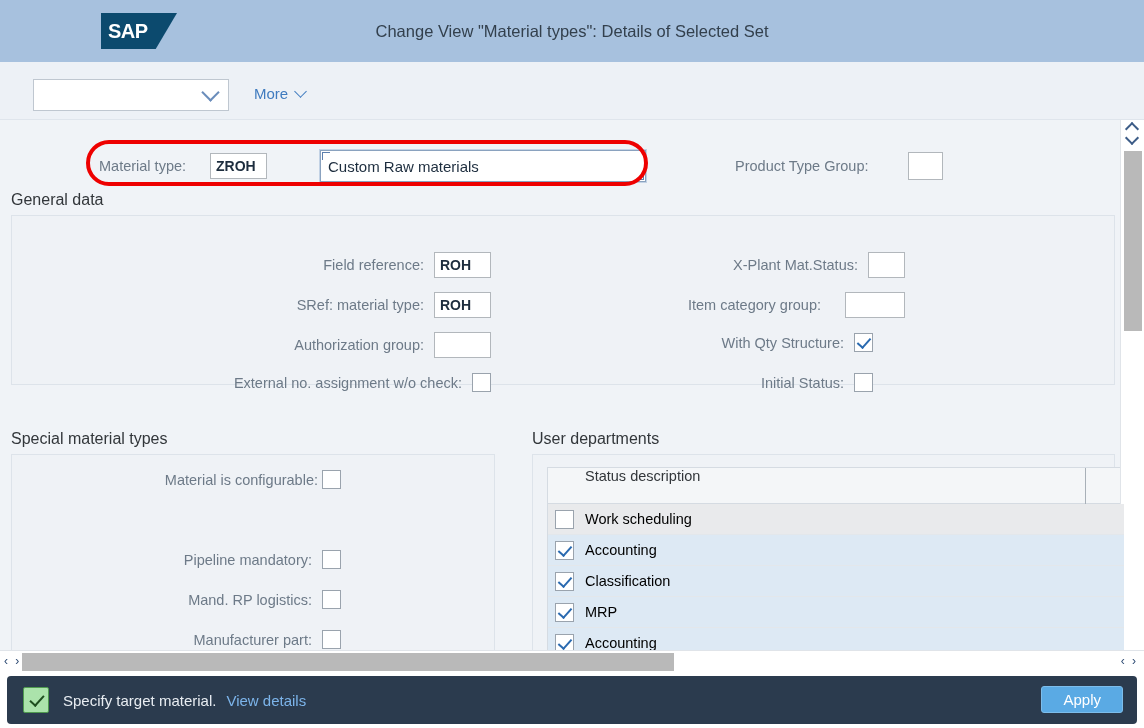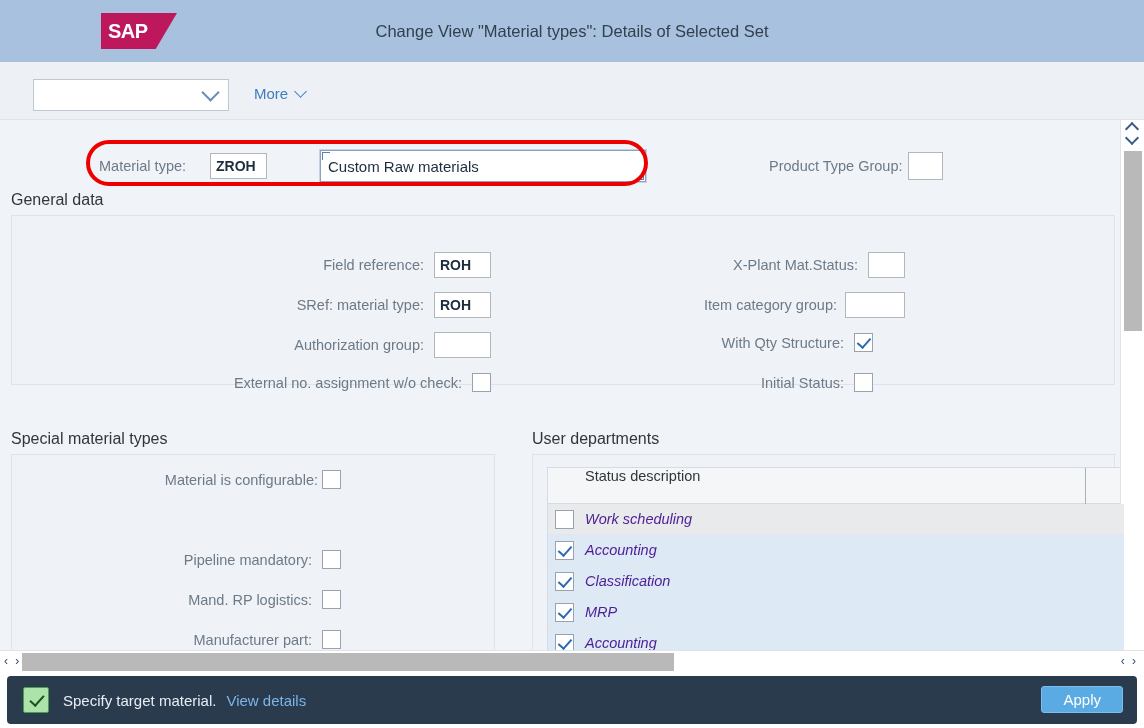--- a/index.html
+++ b/index.html
@@ -15,21 +15,21 @@
 
   
   .shell-header {
     position: absolute; left: 0; top: 0; width: 1144px; height: 62px;
     background: #a7c1de;
     display: flex; align-items: center;
   }
   .sap-logo {
     position: absolute; left: 101px; top: 13px;
     width: 76px; height: 36px;
-    background: #be185d;
+    background: #0c4a6e;
     clip-path: polygon(0 0, 100% 0, 72% 100%, 0 100%);
     display: flex; align-items: center;
   }
   .sap-logo-text {
     color: #ffffff; font-weight: bold; font-size: 20px;
     letter-spacing: -0.5px; margin-left: 7px;
     font-family: "Liberation Sans", sans-serif;
     transform: skewX(-0deg);
   }
   .shell-title {
@@ -100,21 +100,21 @@
     position:absolute; left:320px; top:2px; width:326px; height:32px;
     background:#fff; border:1px solid #8aa2bf; outline:1px solid #c3d2e5;
     display:flex; align-items:center; padding-left:7px;
     font-size:15px; color:#1d2d3e;
   }
   .mt-desc::before, .mt-desc::after {
     content:""; position:absolute; width:7px; height:7px; border-color:#5c7fae;
   }
   .mt-desc::before { left:1px; top:1px; border-left:1.5px solid #5c7fae; border-top:1.5px solid #5c7fae; }
   .mt-desc::after  { right:1px; bottom:1px; border-right:1.5px solid #5c7fae; border-bottom:1.5px solid #5c7fae; }
-  .ptg-label { position:absolute; left:769px; top:10px; }
+  .ptg-label { position:absolute; left:735px; top:10px; }
   .ptg-field { position:absolute; left:908px; top:4px; width:35px; height:28px; }
 
   .redbox {
     position:absolute; left:86px; top:20px; width:562px; height:46px;
     border: 4px solid #ee0000; border-radius: 23px; pointer-events:none;
   }
 
   
   .sec-title { position:absolute; color:#32363a; font-size:16px; }
   .panel {
@@ -149,21 +149,21 @@
     position:absolute; left:537px; top:0; width:1px; height:200px; background:#a8b0b8;
   }
   .tbl-col2 {
     position:absolute; left:538px; top:36px; width:40px; height:164px; background:#ebedef;
   }
   .trow {
     height:31px; display:flex; align-items:center;
     border-bottom:1px solid #e3e7eb; position:relative; z-index:2;
   }
   .trow .cell-chk { width:32px; display:flex; justify-content:center; }
-  .trow .cell-desc { flex:1; font-size:14.5px; color:#4c1d95; padding-left:5px;font-style:italic; }
+  .trow .cell-desc { flex:1; font-size:14.5px; color:#000000; padding-left:5px; }
   .trow.hover { background:#e9eaec; }
   .trow.sel { background:#dde9f4; }
 
   
   .vscroll-main {
     position:absolute; left:1120px; top:120px; width:24px; height:530px;
     background:#fff; border-left:1px solid #e0e4e9;
   }
   .vs-arrows { position:absolute; left:4px; top:4px; width:16px; height:24px; }
   .arrow-up, .arrow-dn {
@@ -275,21 +275,21 @@
     </div>
     <div class="frow" style="left:600px; top:132px; width:305px; justify-content:flex-end; gap:10px;">
       <span class="lbl">X-Plant Mat.Status:</span>
       <span class="fld" style="width:37px;"></span>
     </div>
 
     <div class="frow" style="left:11px; top:253px; width:480px; justify-content:flex-end; gap:10px;">
       <span class="lbl">External no. assignment w/o check:</span>
       <span class="cbx"></span>
     </div>
-    <div class="frow" style="left:600px; top:172px; width:305px; justify-content:flex-end; gap:8px;">
+    <div class="frow" style="left:600px; top:172px; width:305px; justify-content:flex-end; gap:24px;">
       <span class="lbl">Item category group:</span>
       <span class="fld" style="width:60px;"></span>
     </div>
     <div class="frow" style="left:600px; top:213px; width:273px; justify-content:flex-end; gap:10px;">
       <span class="lbl">With Qty Structure:</span>
       <span class="cbx checked"></span>
     </div>
     <div class="frow" style="left:600px; top:253px; width:273px; justify-content:flex-end; gap:10px;">
       <span class="lbl">Initial Status:</span>
       <span class="cbx"></span>

